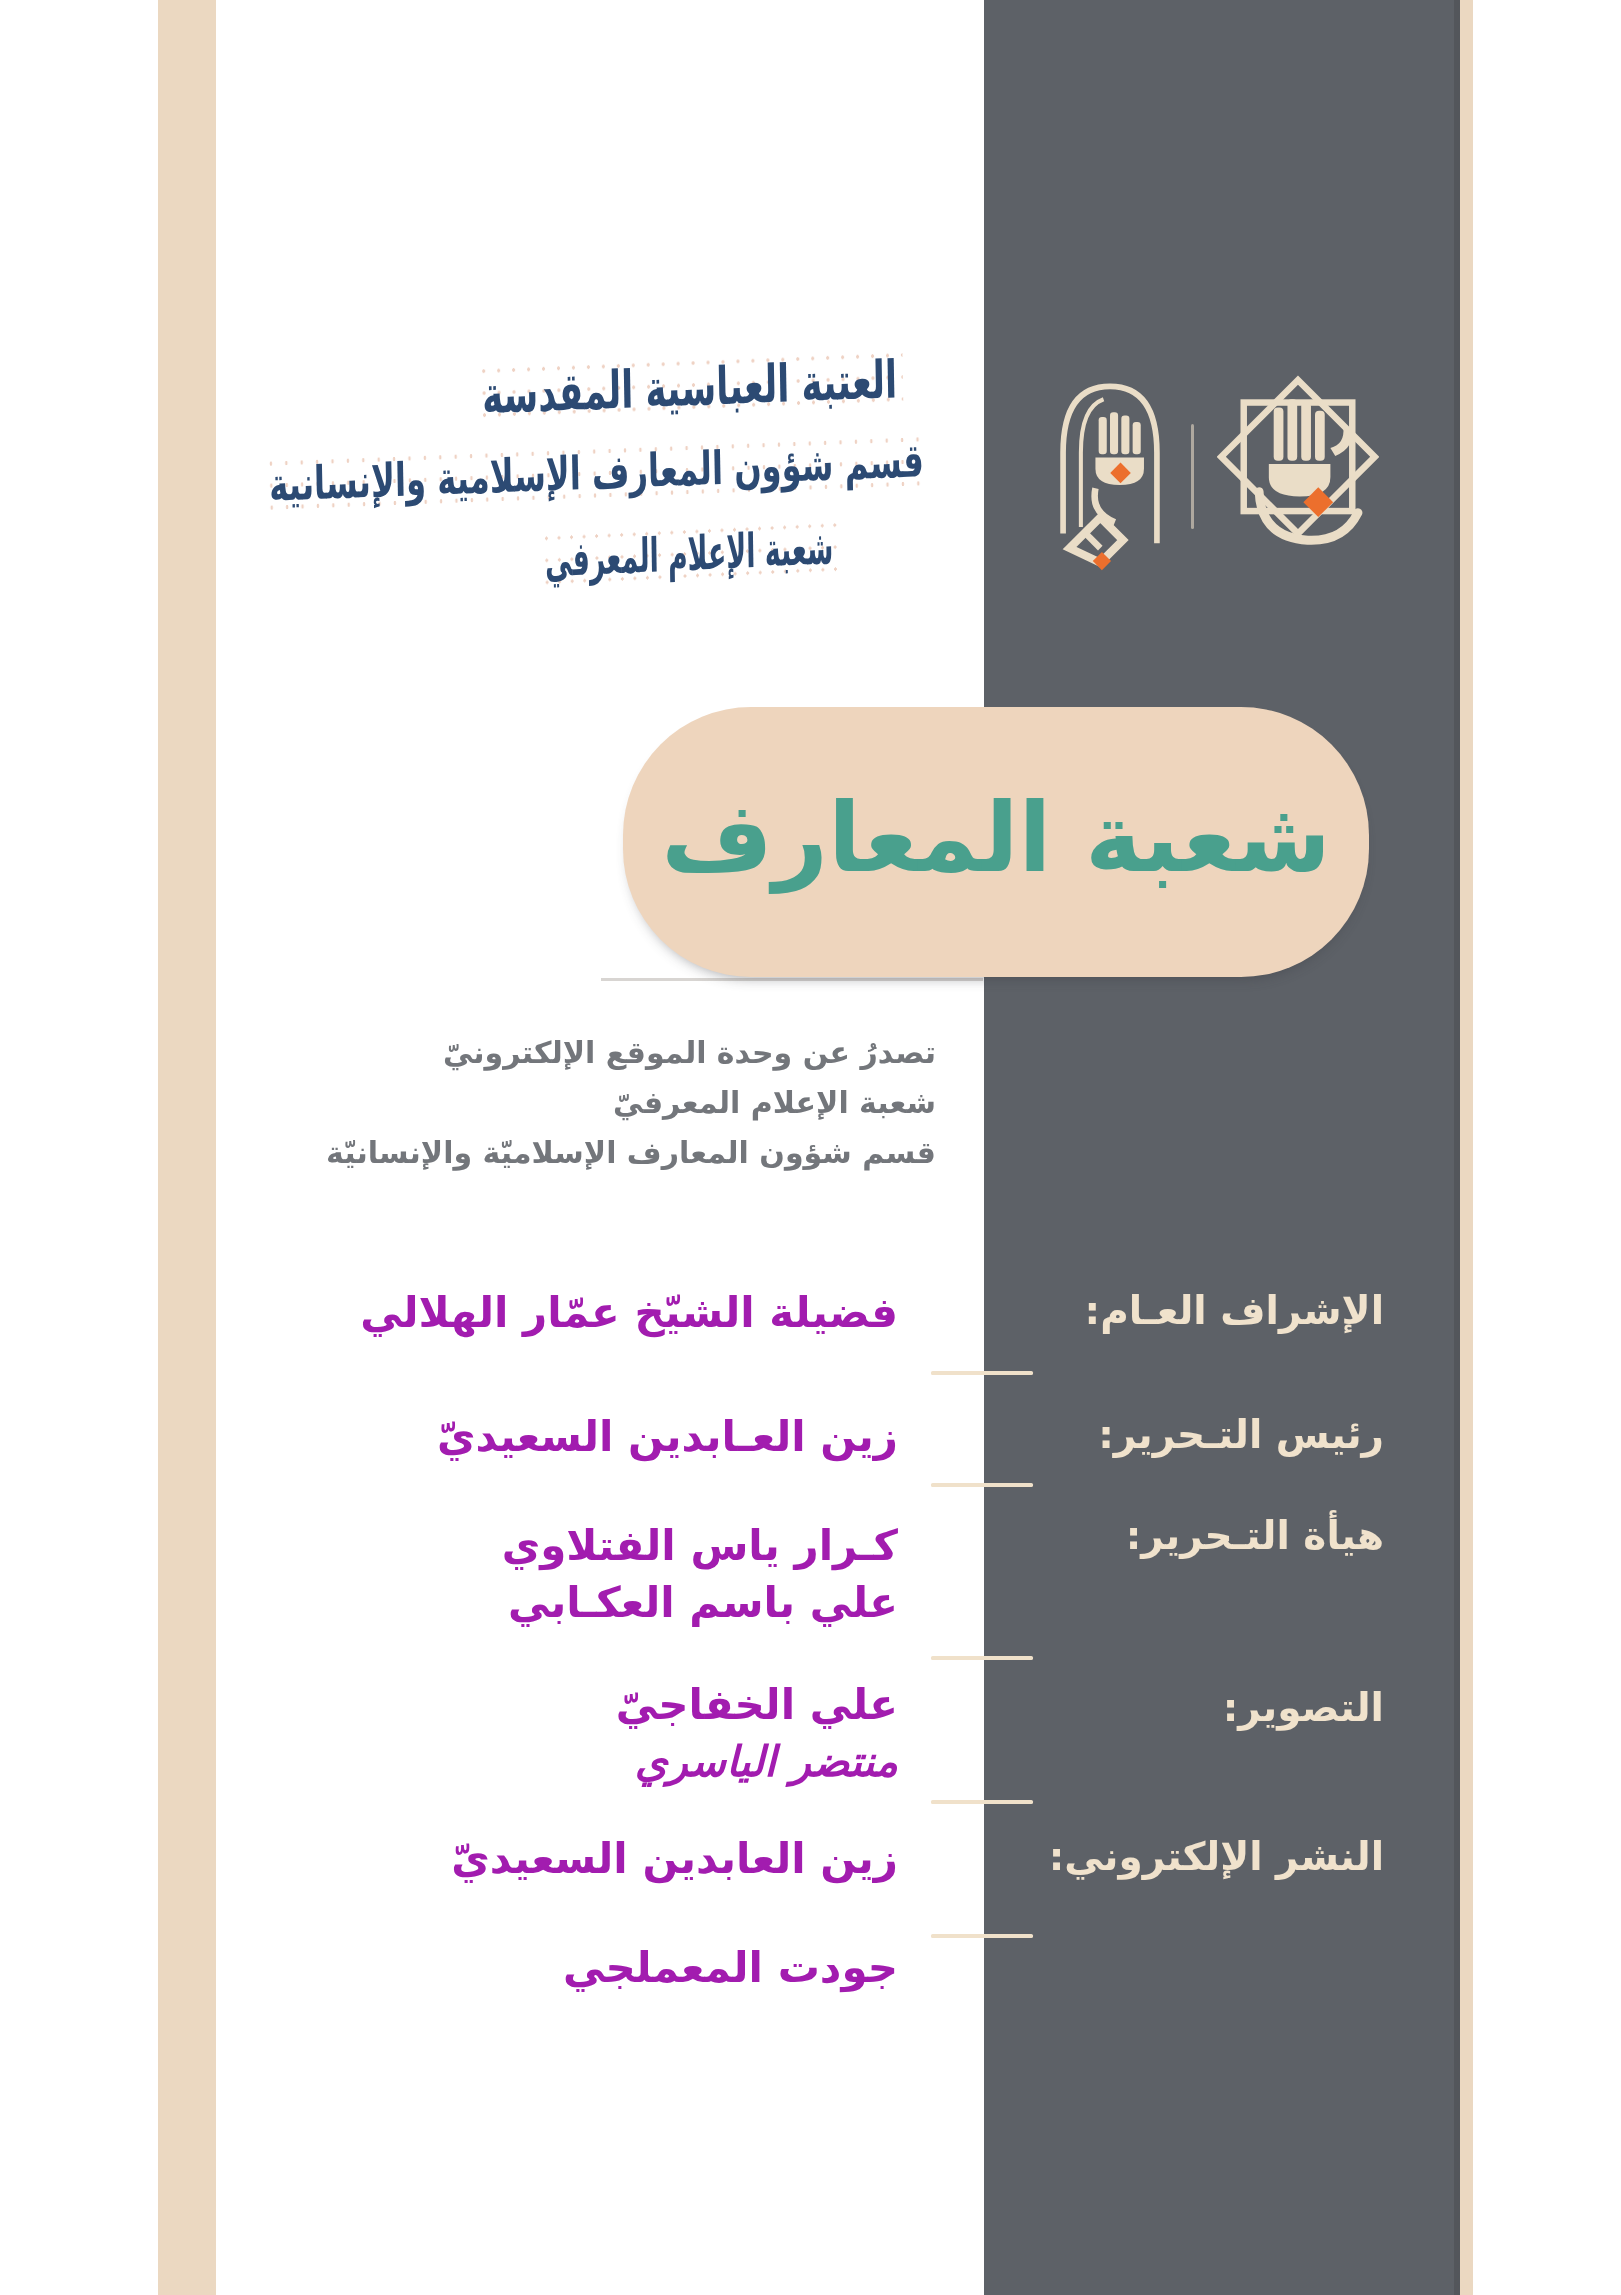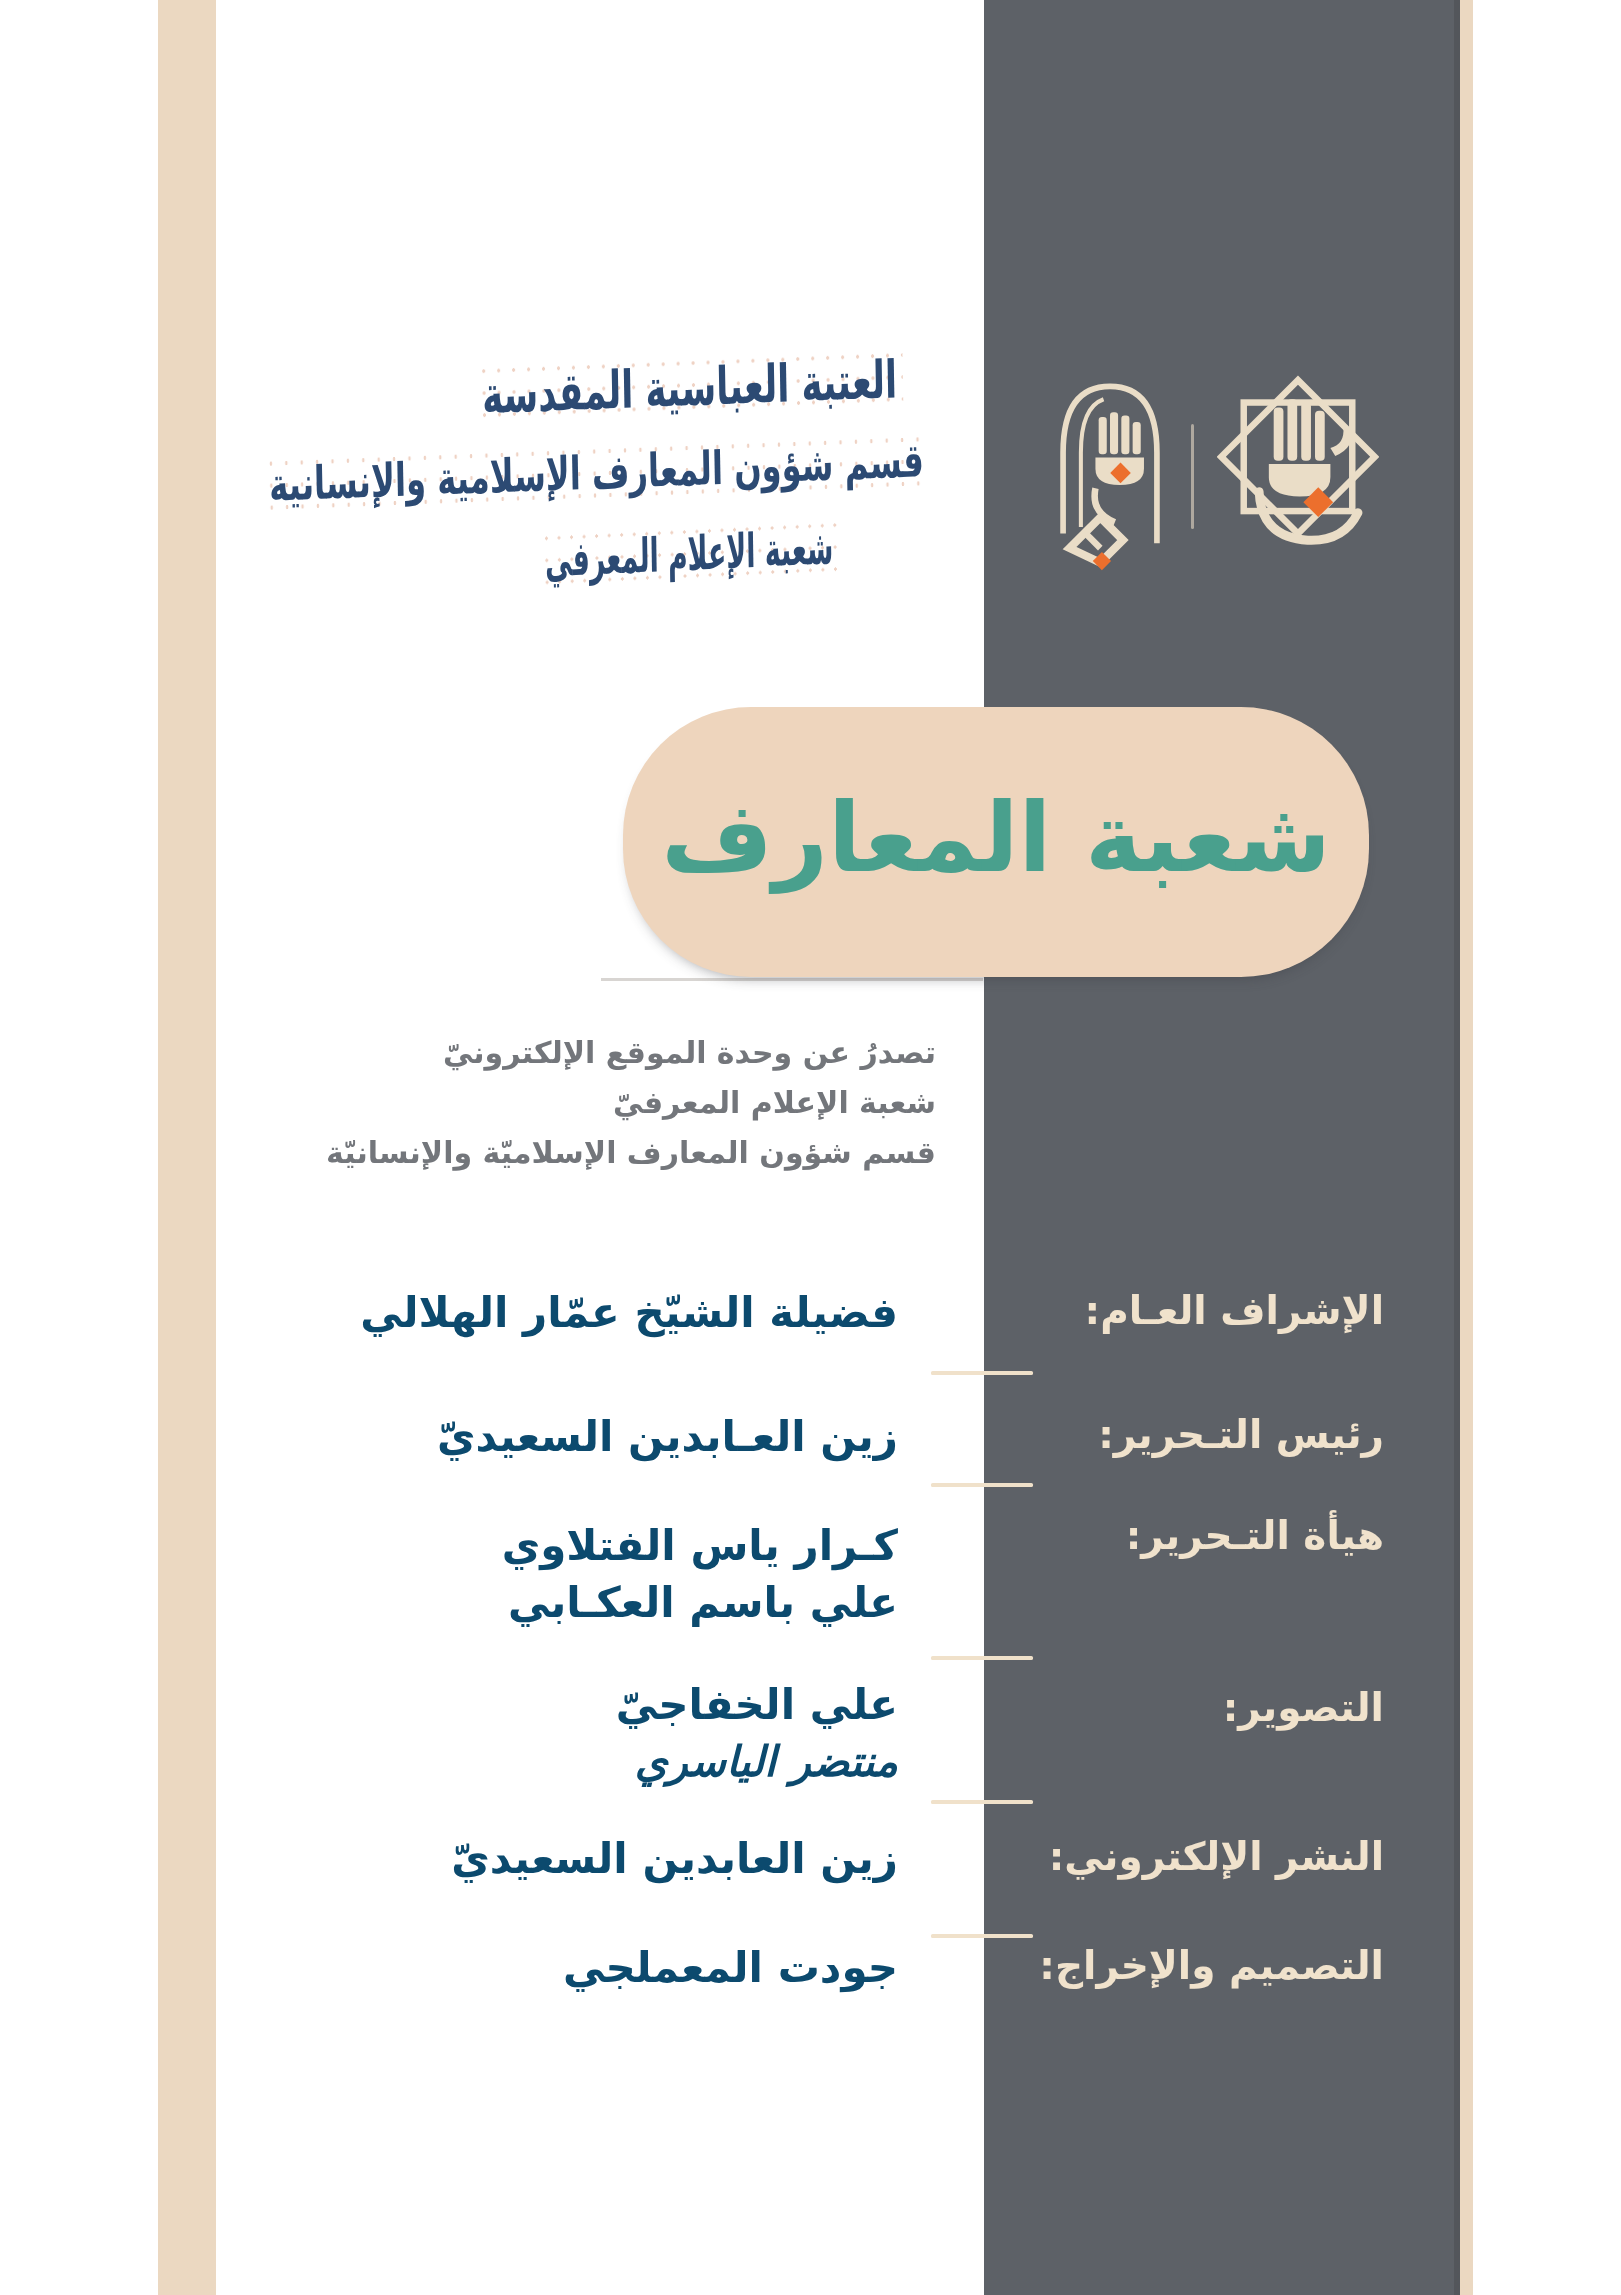--- a/index.html
+++ b/index.html
@@ -45,21 +45,21 @@
     position:absolute;right:685px;top:1028px;z-index:2;text-align:right;
     color:#73767b;font-size:30px;font-weight:bold;line-height:50px;white-space:nowrap;
   }
 
   
   .credit-role{
     position:absolute;right:237px;z-index:2;color:#f0e2cc;font-size:39px;font-weight:bold;
     white-space:nowrap;text-align:right;
   }
   .credit-name{
-    position:absolute;right:723px;z-index:2;color:#0c4a6e;font-size:42px;font-weight:bold;
+    position:absolute;right:723px;z-index:2;color:#a21caf;font-size:42px;font-weight:bold;
     white-space:nowrap;text-align:right;
   }
   .divider{
     position:absolute;left:932px;width:102px;height:4px;background:#f0e1ca;z-index:2;border-radius:1.6px;
   }
   .r1{top:1288px;margin-left:46px;} .r2{top:1412px;} .r3{top:1513px;} .r4{top:1685px;} .r5{top:1834px;} .r6{top:1943px;}
   .n1{top:1288px;} .n2{top:1412px;} .n3a{top:1521px;} .n3b{top:1578px;}
   .n4a{top:1680px;} .n4b{top:1737px;font-style:italic;} .n5{top:1834px;} .n6{top:1943px;}
   .d1{top:1371px;} .d2{top:1483px;} .d3{top:1656px;} .d4{top:1800px;} .d5{top:1934px;}
 </style>
@@ -130,21 +130,20 @@
     <div>تصدرُ عن وحدة الموقع الإلكترونيّ</div>
     <div>شعبة الإعلام المعرفيّ</div>
     <div>قسم شؤون المعارف الإسلاميّة والإنسانيّة</div>
   </div>
 
   <div class="credit-role r1">الإشراف العـام:</div>
   <div class="credit-role r2">رئيس التـحرير:</div>
   <div class="credit-role r3">هيأة التـحرير:</div>
   <div class="credit-role r4">التصوير:</div>
   <div class="credit-role r5">النشر الإلكتروني:</div>
-  <div class="credit-role r6">التصميم والإخراج:</div>
 
   <div class="credit-name n1">فضيلة الشيّخ عمّار الهلالي</div>
   <div class="credit-name n2">زين العـابدين السعيديّ</div>
   <div class="credit-name n3a">كـرار ياس الفتلاوي</div>
   <div class="credit-name n3b">علي باسم العكـابي</div>
   <div class="credit-name n4a">علي الخفاجيّ</div>
   <div class="credit-name n4b">منتضر الياسري</div>
   <div class="credit-name n5">زين العابدين السعيديّ</div>
   <div class="credit-name n6">جودت المعملجي</div>
 

